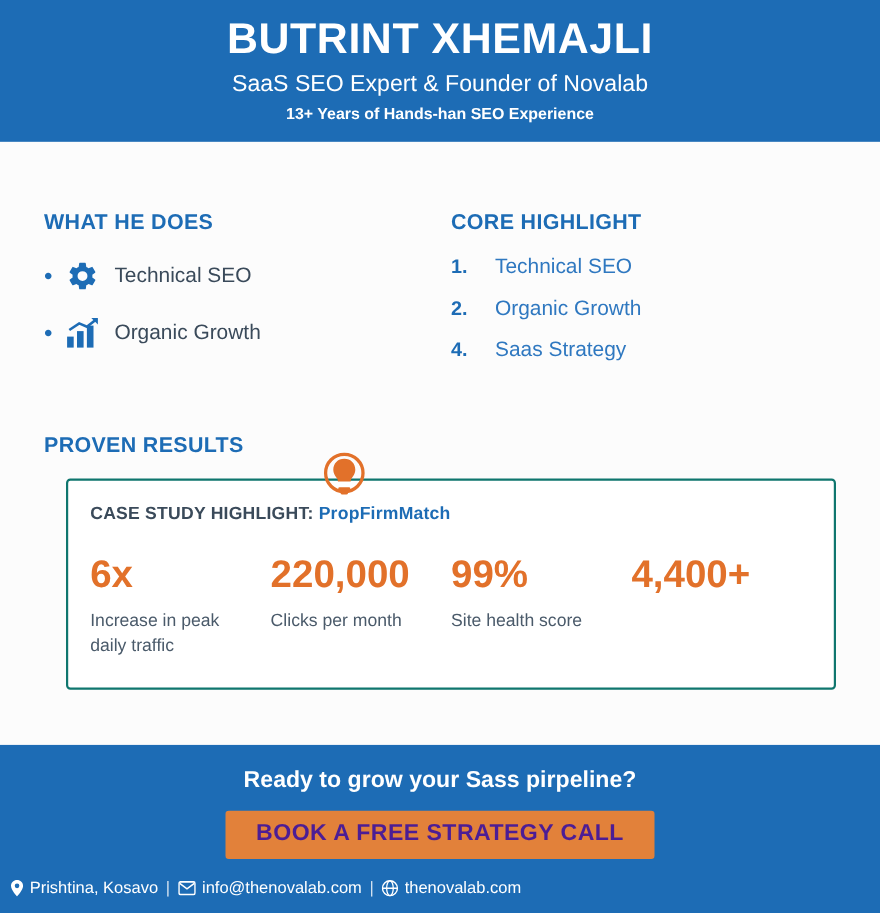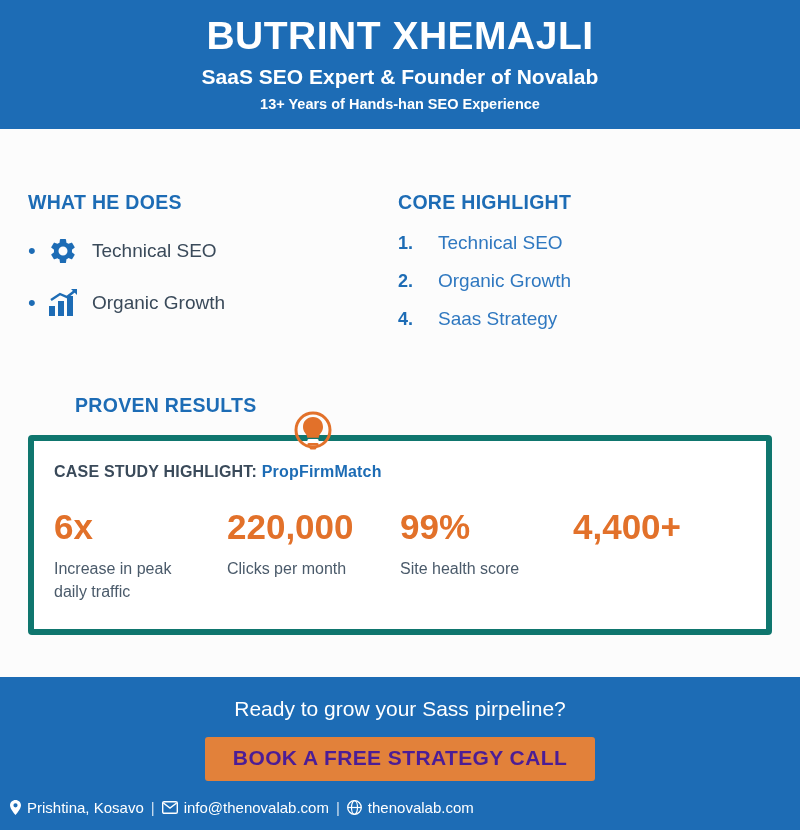--- a/index.html
+++ b/index.html
@@ -33,36 +33,36 @@
   }
   .header-name {
     font-size: 39px;
     font-weight: bold;
     letter-spacing: 0.5px;
     line-height: 1.12;
     margin: 0 0 6px 0;
   }
   .header-sub {
     font-size: 21px;
-    font-weight: bold;
+    font-weight: normal;
     line-height: 1.2;
     margin: 0 0 7px 0;
   }
   .header-exp {
     font-size: 14.5px;
     font-weight: bold;
     line-height: 1.2;
     margin: 0;
   }
 
   
   .body {
     flex: 1 1 auto;
     background: #fcfcfc;
-    padding: 0 28px;
+    padding: 0 40px;
     position: relative;
   }
 
   .section-title {
     color: #1d6cb5;
     font-size: 19.5px;
     font-weight: bold;
     letter-spacing: 0.3px;
   }
 
@@ -127,28 +127,28 @@
 
   .lightbulb {
     position: absolute;
     left: 292px;
     top: 282px;
   }
 
   
   .results-title {
     margin-top: 48px;
-    margin-left: 47px;
   }
   .results-box {
     margin-top: 18px;
-    border: 6px solid #0f766e;
+    border: 2px solid #0f766e;
     border-radius: 4px;
     padding: 22px 20px 26px 20px;
     background: #ffffff;
+    margin-left: 20px;
   }
   .case-line {
     font-size: 16px;
     font-weight: bold;
     color: #3a4a5a;
     letter-spacing: 0.2px;
   }
   .case-line .case-name {
     color: #1d6cb5;
   }
@@ -177,21 +177,21 @@
   
   .footer {
     background: #1d6cb5;
     color: #ffffff;
     text-align: center;
     padding: 20px 10px 14px 10px;
     flex: 0 0 auto;
   }
   .footer-cta {
     font-size: 21px;
-    font-weight: normal;
+    font-weight: bold;
     margin-bottom: 16px;
   }
   .cta-button {
     display: inline-block;
     background: #e2813a;
     color: #4c1d95;
     font-size: 21px;
     font-weight: bold;
     padding: 9px 28px 11px 28px;
     border: none;

